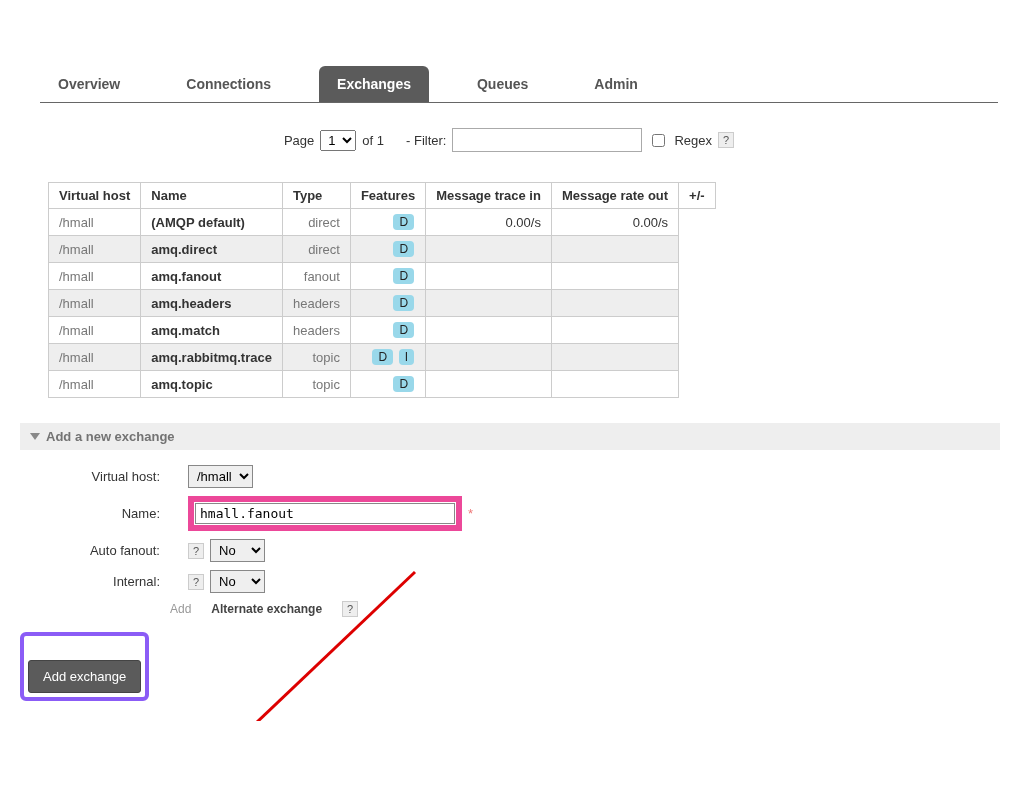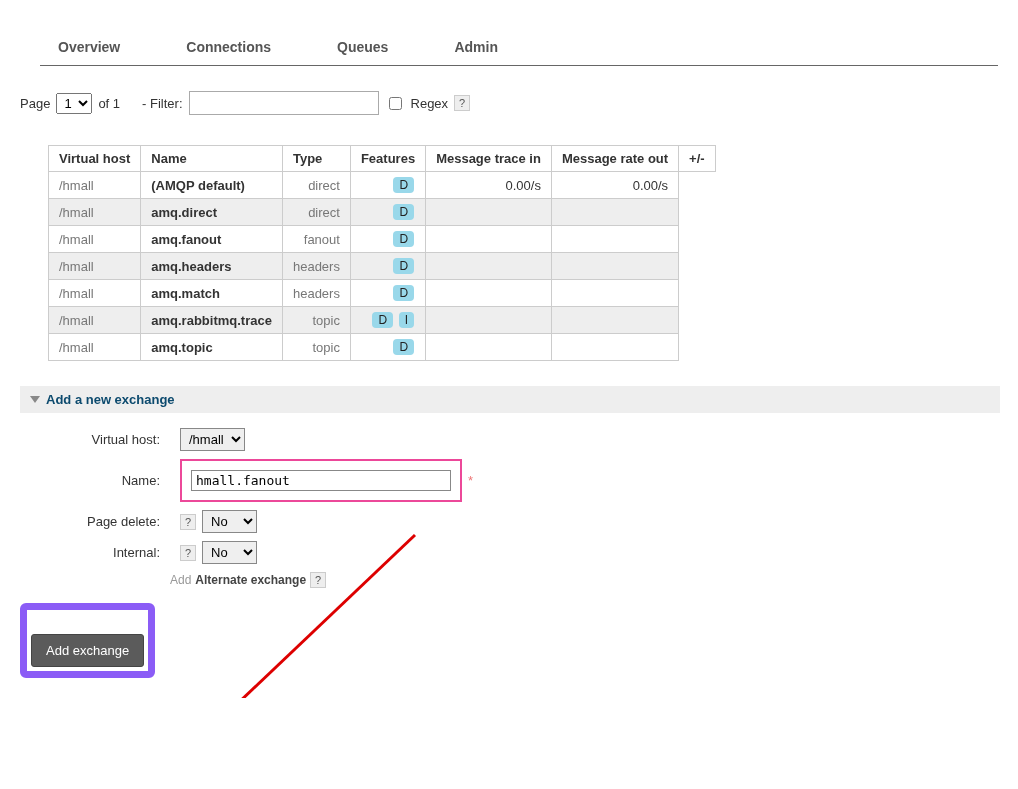--- a/index.html
+++ b/index.html
@@ -9,39 +9,41 @@
     margin: 0;
     padding: 0 20px 20px 20px;
     background: #fff;
   }
   .tabs {
     display: flex;
     border-bottom: 1px solid #666;
     padding-top: 29px;
     gap: 30px;
     margin-left: 20px;
+    margin-top: 37px;
   }
   .tab {
     padding: 10px 18px;
     font-weight: bold;
     color: #555;
     cursor: pointer;
     font-size: 14px;
   }
   .tab.active {
     background: #5b5b5b;
     color: #fff;
     border-radius: 6px 6px 0 0;
   }
   .pagebar {
     display: flex;
     align-items: center;
     gap: 6px;
     margin: 25px 0 30px 0;
     font-size: 13px;
+    justify-content: center;
   }
   .pagebar select, .pagebar input {
     font-size: 13px;
     padding: 1px 3px;
   }
   .pagebar .filter-input {
     width: 180px;
     border: 1px solid #aaa;
     padding: 2px 4px;
     height: 18px;
@@ -86,87 +88,88 @@
     color: #222;
   }
   .plusminus {
     font-size: 12px;
     padding: 3px 6px;
   }
   .section-head {
     background: #eee;
     padding: 6px 10px;
     font-weight: bold;
-    color: #0c4a6e;
+    color: #737373;
     display: flex;
     align-items: center;
     gap: 6px;
     width: 960px;
   }
   .tri {
     display: inline-block;
     width: 0; height: 0;
     border-left: 5px solid transparent;
     border-right: 5px solid transparent;
     border-top: 7px solid #888;
   }
   .form-row {
     display: flex;
     align-items: center;
     margin: 8px 0;
   }
   .form-row label {
     width: 140px;
     text-align: right;
-    padding-right: 20px;
+    padding-right: 28px;
     font-size: 13px;
   }
   .form-row select, .form-row input[type=text] {
     font-size: 13px;
     padding: 2px 4px;
     border: 1px solid #888;
   }
   .form-row input.wide { width: 250px; }
   .star { color: #e77; margin-left: 6px; }
-  .hl-red { border: 2px solid #ec4899; padding: 9px; }
+  .hl-red { border: 6px solid #ec4899; padding: 1px; }
   .args-row input[type=text] { width: 250px; }
   .args-eq { margin: 0 6px; }
-  .add-link { color: #999; font-size: 12px; margin-top: 6px; margin-left: 150px; display:flex; align-items:center; gap:4px;}
+  .add-link { color: #999; font-size: 12px; margin-top: 6px; margin-left: 150px; display:flex; align-items:center; gap:20px;}
   .add-link .ae { color: #444; font-weight: bold; }
   .btn {
     background: #5b5b5b;
     color: #fff;
     border: 1px solid #444;
     padding: 8px 14px;
     font-size: 13px;
     border-radius: 3px;
     cursor: pointer;
     margin-top: 20px;
   }
   .btn-wrap {
     display: inline-block;
-    border: 7px solid #8b5cf6;
+    border: 4px solid #8b5cf6;
     border-radius: 6px;
     padding: 4px;
     margin-top: 15px;
   }
   .arrow-svg {
     position: absolute;
     pointer-events: none;
   }
   .container { position: relative; }
 </style>
 </head>
 <body>
 
 <div class="container">
 
   <div class="tabs">
     <div class="tab">Overview</div>
     <div class="tab">Connections</div>
+    <div class="tab active">Exchanges</div>
     <div class="tab">Queues</div>
     <div class="tab">Admin</div>
   </div>
 
   <div class="pagebar">
     <span>Page</span>
     <select>
       <option>1</option>
     </select>
     <span>of 1</span>
@@ -267,21 +270,21 @@
       <label>Name:</label>
       <span class="hl-red">
         <input class="wide" style="font-family: monospace;" type="text" value="hmall.fanout">
       </span>
       <span class="star">*</span>
     </div>
 
 
 
     <div class="form-row">
-      <label>Page delete:</label>
+      <label>Auto fanout:</label>
       <span class="q" style="margin-right:6px">?</span>
       <select style="width:55px">
         <option>No</option>
       </select>
     </div>
 
     <div class="form-row">
       <label>Internal:</label>
       <span class="q" style="margin-right:6px">?</span>
       <select style="width:55px">

